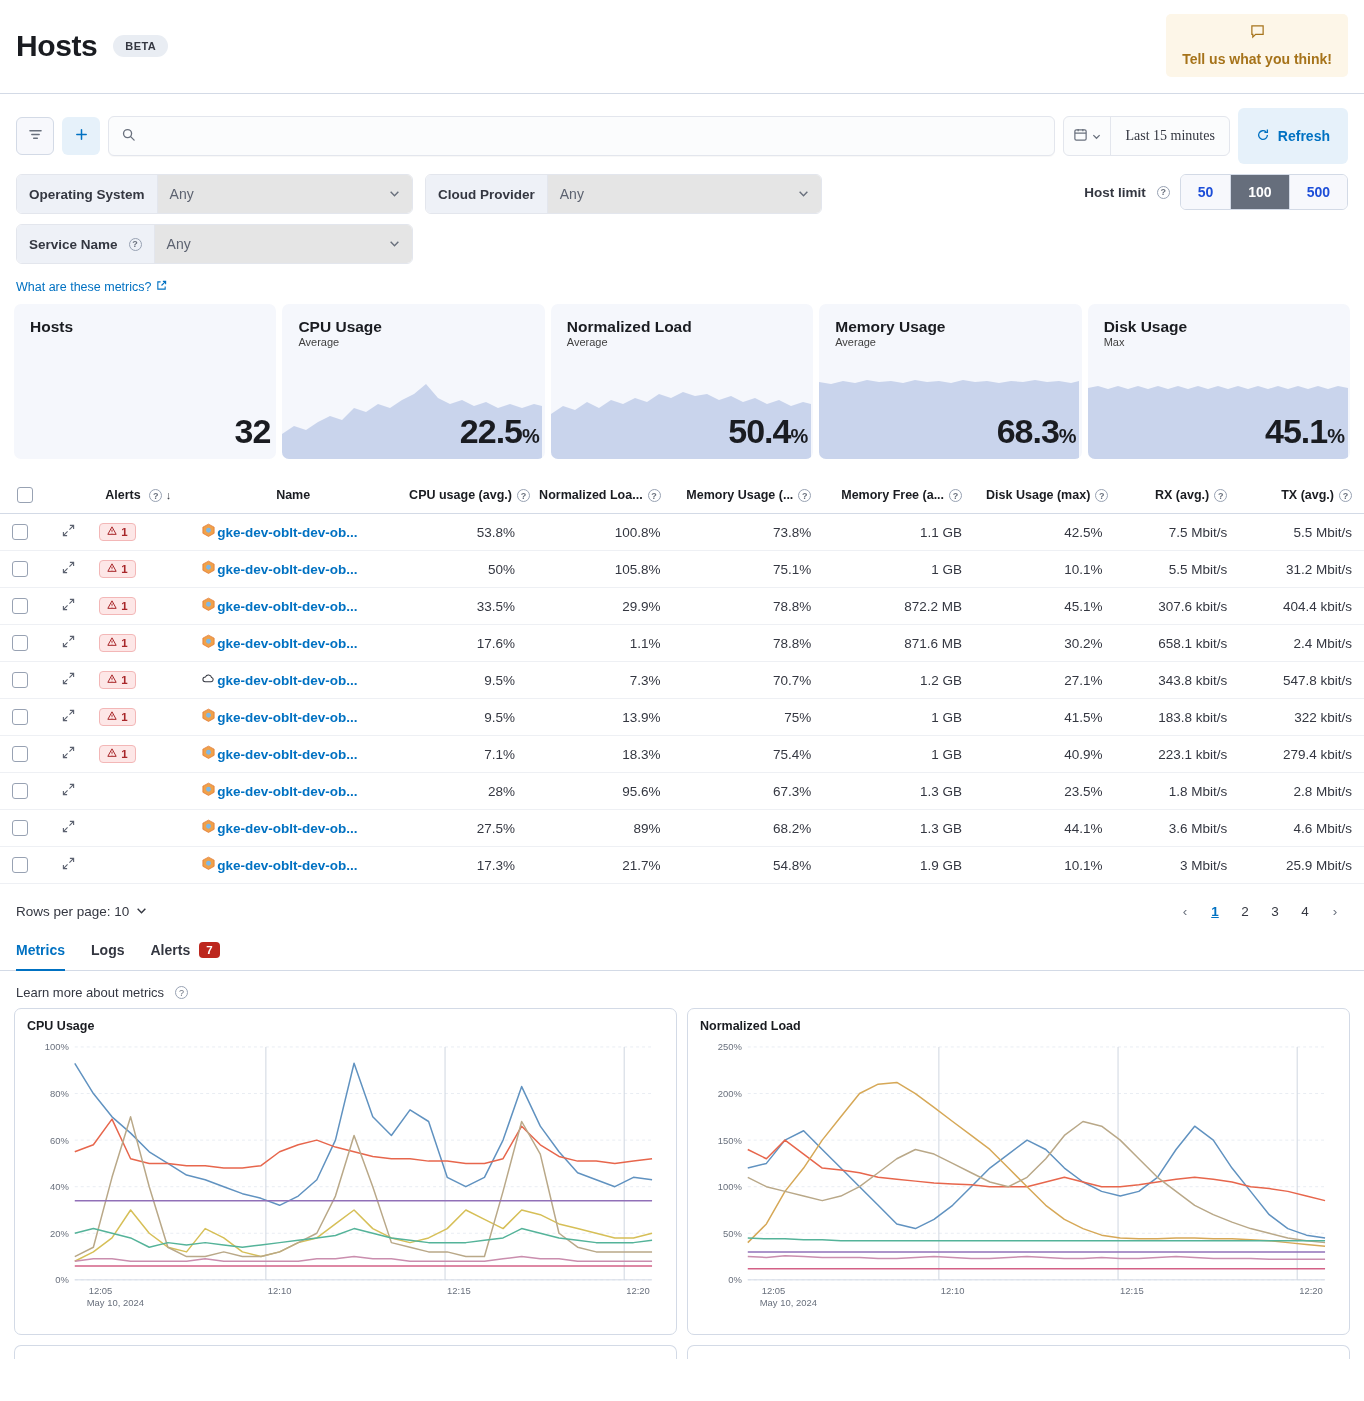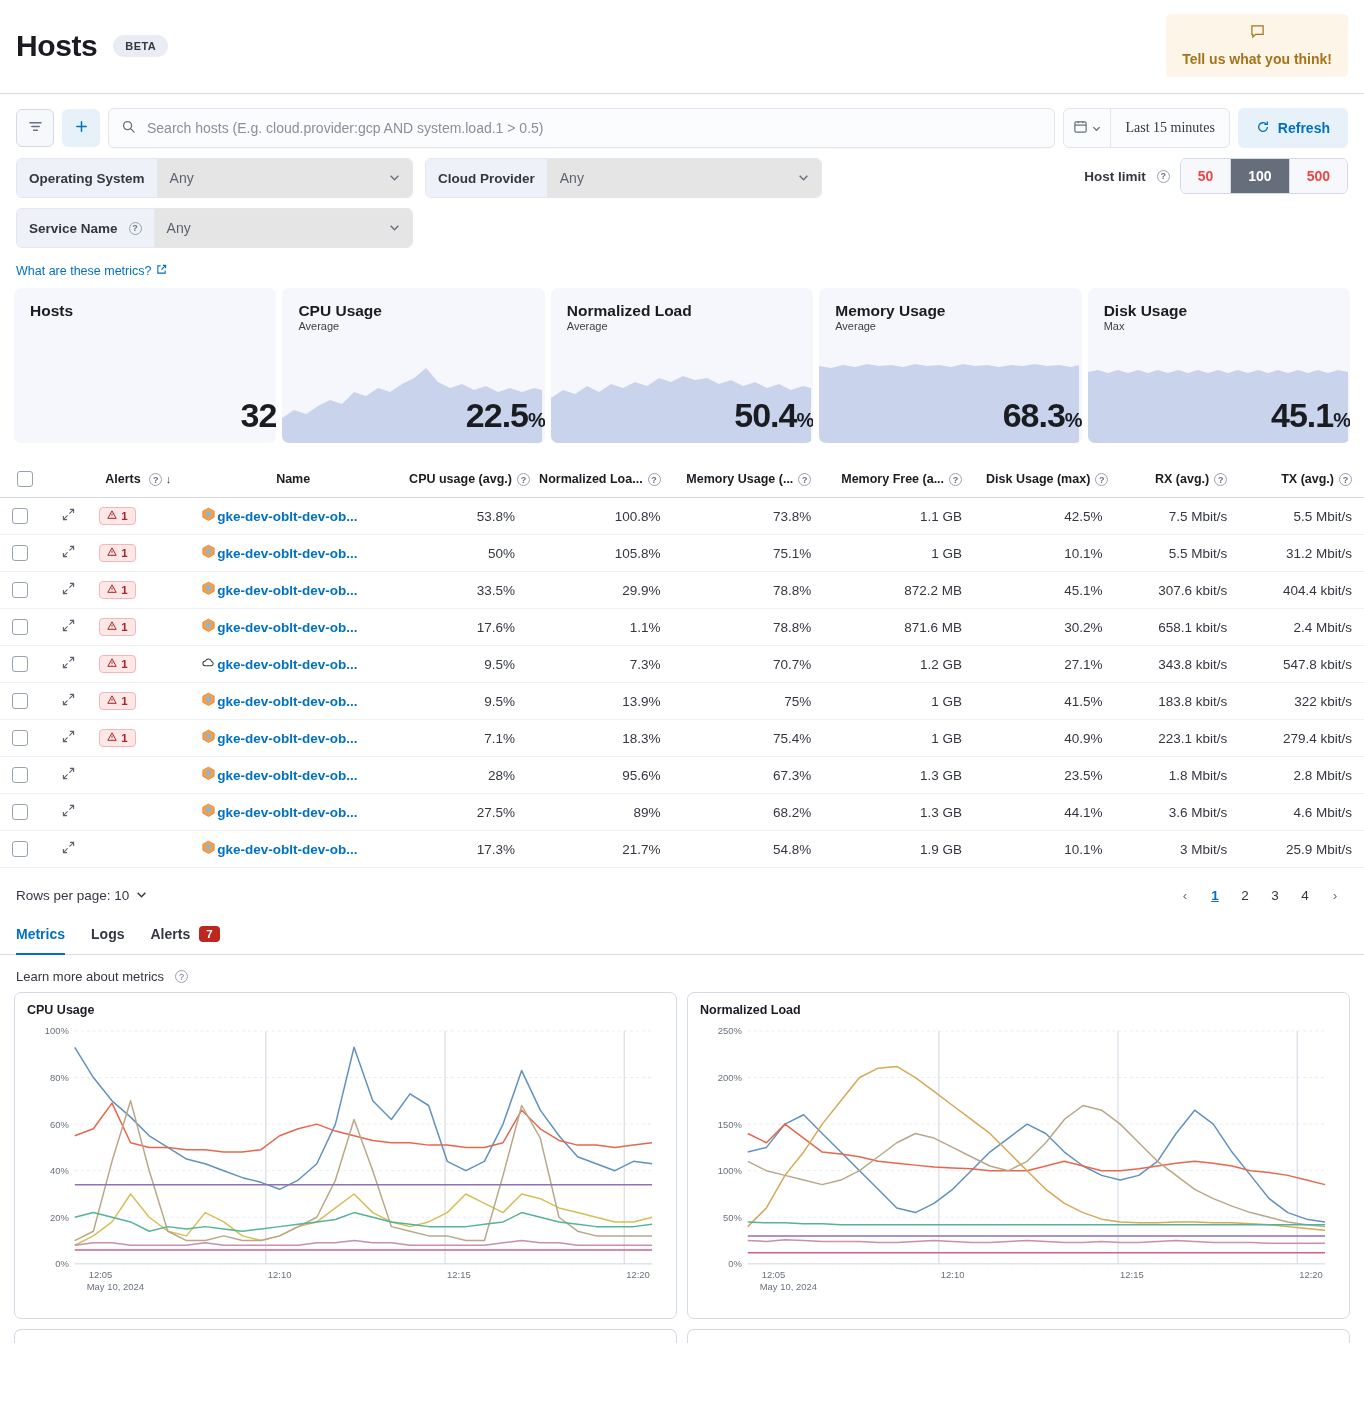--- a/index.html
+++ b/index.html
@@ -90,21 +90,21 @@
     overflow: hidden;
   }
   .dp-cal {
     display: flex; align-items: center; gap: 4px;
     padding: 0 9px; height: 100%;
     border-right: 1px solid #e3e6ed;
     color: #69707d; cursor: pointer;
   }
   .dp-label { padding: 0 14px; font-size: 14px; color: #343741; cursor: pointer; font-family: Liberation Serif, serif; }
   .refresh-btn {
-    height: 40px;
+    height: 56px;
     background: #e6f1fa;
     color: #0071c2;
     border: none;
     border-radius: 6px;
     padding: 0 18px;
     display: flex; align-items: center; gap: 8px;
     font-size: 14px; font-weight: 600; cursor: pointer;
     font-family: "Liberation Sans", sans-serif;
   }
 
@@ -140,21 +140,21 @@
   .host-limit {
     position: absolute;
     right: 16px; top: 10px;
     display: flex; align-items: center; gap: 10px;
   }
   .hl-label { font-size: 13.5px; font-weight: 600; display: flex; align-items: center; gap: 6px; }
   .hl-buttons { display: flex; border-radius: 6px; overflow: hidden; border: 1px solid #d3dae6; }
   .hl-btn {
     padding: 9px 17px;
     background: #f7f8fc;
-    font-size: 14px; font-weight: 600; color: #ef4444;
+    font-size: 14px; font-weight: 600; color: #1d4ed8;
     cursor: pointer; border-right: 1px solid #d3dae6;
   }
   .hl-btn:last-child { border-right: none; }
   .hl-btn.active { background: #666e7c; color: #fff; }
 
   .metrics-link {
     padding: 6px 16px 10px 16px;
     font-size: 12.5px; color: #0071c2; cursor: pointer;
     display: flex; align-items: center; gap: 5px; width: fit-content;
   }
@@ -167,21 +167,21 @@
     background: #f5f7fc;
     border-radius: 7px;
     position: relative;
     overflow: hidden;
     padding: 14px 16px;
   }
   .kpi-title { font-size: 15.5px; font-weight: 700; color: #1a1c21; }
   .kpi-sub { font-size: 11px; color: #404040; }
   .kpi-value {
     position: absolute;
-    right: 0; bottom: 8px;
+    right: 6px; bottom: 8px;
     font-size: 34px; font-weight: 700; color: #1a1c21;
     letter-spacing: -1px;
   }
   .kpi-value .unit { font-size: 20px; font-weight: 700; }
   .kpi-spark { position: absolute; left: 0; right: 0; bottom: 0; height: 95px; }
 
   
   table.hosts { width: 100%; border-collapse: collapse; margin-top: 18px; table-layout: fixed; }
   table.hosts th {
     font-size: 12.5px; font-weight: 700; color: #1a1c21;
@@ -307,21 +307,20 @@
         </svg>
     </span>
   </div>
   <div class="search-box">
     <span>
       <svg width="15" height="15" viewBox="0 0 16 16">
           <circle cx="7" cy="7" r="4.3" fill="none" stroke="#69707d" stroke-width="1.4"></circle>
           <path d="M10.3 10.3L14 14" stroke="#69707d" stroke-width="1.4" stroke-linecap="round"></path>
         </svg>
     </span>
-    <input type="text" placeholder="Search hosts (E.g. cloud.provider:gcp AND system.load.1 &gt; 0.5)" style="">
   </div>
   <div class="date-picker">
     <div class="dp-cal">
       <span>
         <svg width="15" height="15" viewBox="0 0 16 16">
             <rect x="2" y="3" width="12" height="11" rx="1.5" fill="none" stroke="#69707d" stroke-width="1.3"></rect>
             <path d="M2 6.5h12M5.5 2v2.5M10.5 2v2.5" stroke="#69707d" stroke-width="1.3"></path>
           </svg>
       </span>
       <span>

